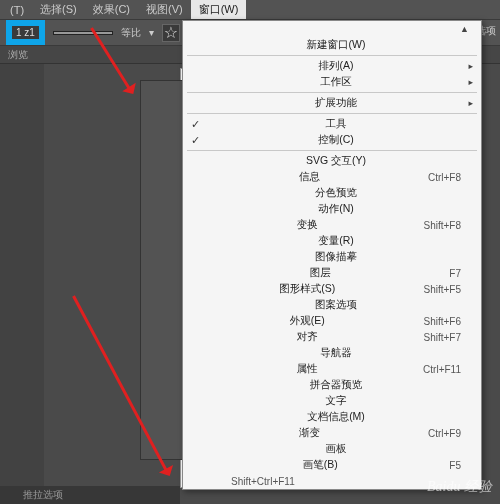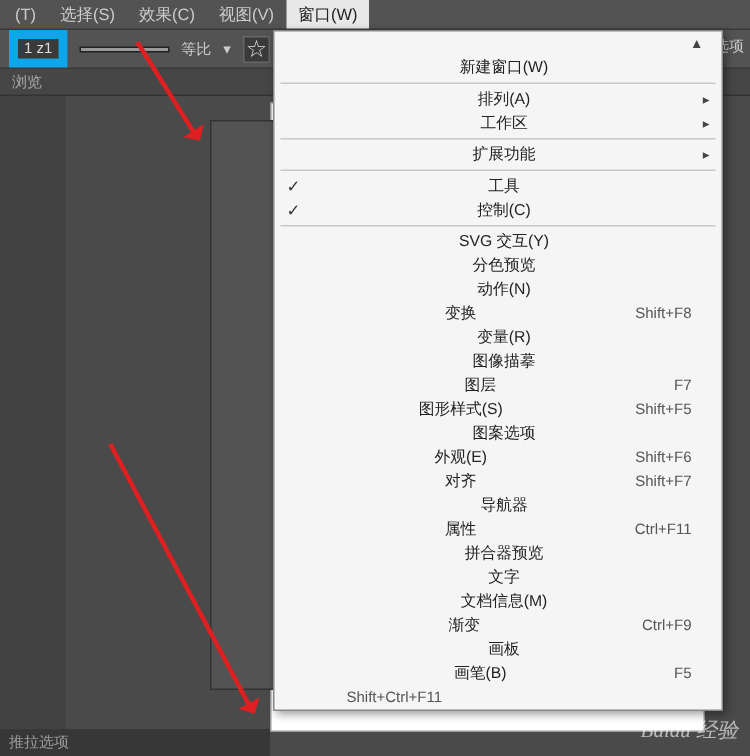--- a/index.html
+++ b/index.html
@@ -36,21 +36,21 @@
   .dd-check { position: absolute; left: 8px; color: #333; font-size: 11px; }
   .dd-updown { position: absolute; right: 12px; font-size: 9px; color: #444; }
   
   .red-arrow { position: absolute; width: 3px; background: #e02020; transform-origin: top center; pointer-events: none; }
   .red-arrow::after { content: ''; position: absolute; bottom: -10px; left: -6px; border: 8px solid transparent; border-top-color: #e02020; }
   .arrow1 { left: 90px; top: 28px; height: 76px; transform: rotate(-32deg); }
   .arrow2 { left: 72px; top: 296px; height: 202px; transform: rotate(-28deg); }
   
   .watermark { position: absolute; right: 8px; bottom: 8px; color: #ffffff; font-size: 14px; font-style: italic; opacity: 0.6; pointer-events: none; font-family: Liberation Serif, serif; }
   
-  .statusbar { position: absolute; left: 0; bottom: 0; height: 18px; width: 180px; background: #373737; color: #999; font-size: 10px; padding: 2px 6px; }
+  .statusbar { position: absolute; left: 0; bottom: 0; height: 18px; width: 180px; background: #373737; color: #999; font-size: 10px; padding: 2px 23px; }
 </style>
 </head>
 <body>
 
 <div class="menubar">
   <span class="menu-item">(T)</span>
   <span class="menu-item">选择(S)</span>
   <span class="menu-item">效果(C)</span>
   <span class="menu-item">视图(V)</span>
   <span class="menu-item active">窗口(W)</span>
@@ -105,20 +105,24 @@
       <span class="dd-check">✓</span>
       <span class="dd-label">工具</span>
     </div>
   <div class="dropdown-item">
       <span class="dd-check">✓</span>
       <span class="dd-label">控制(C)</span>
     </div>
   <div class="dropdown-sep"></div>
   <div class="dropdown-item">
       <span class="dd-label">SVG 交互(Y)</span>
+    </div>
+  <div class="dropdown-item">
+      <span class="dd-label">信息</span>
+      <span class="dd-shortcut">Ctrl+F8</span>
     </div>
   <div class="dropdown-item">
       <span class="dd-label">分色预览</span>
     </div>
   <div class="dropdown-item">
       <span class="dd-label">动作(N)</span>
     </div>
   <div class="dropdown-item">
       <span class="dd-label">变换</span>
       <span class="dd-shortcut">Shift+F8</span>

